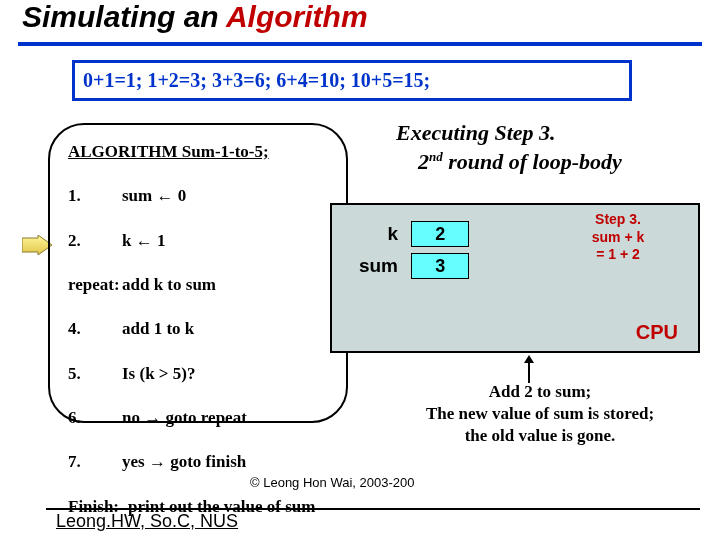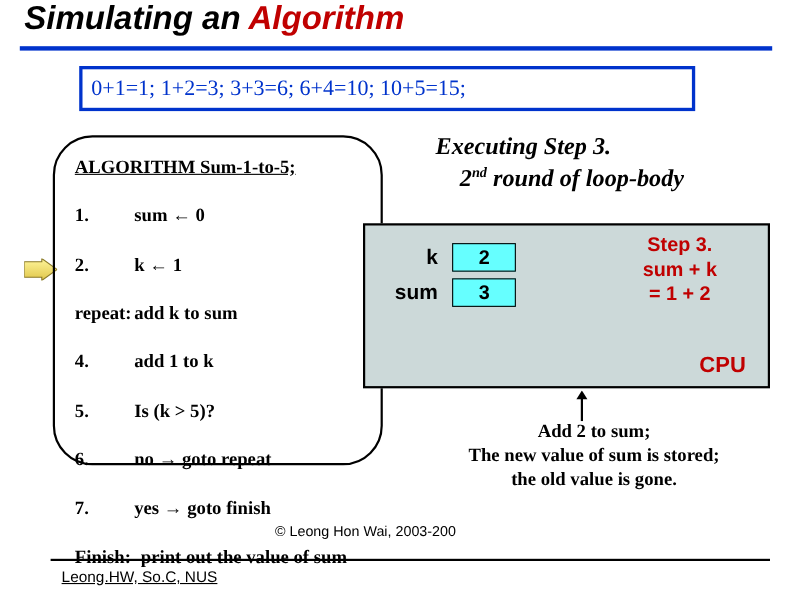--- a/index.html
+++ b/index.html
@@ -23,21 +23,21 @@
     background: #0033cc;
     margin: 2px 18px 0 18px;
   }
   .eq-box {
     margin: 14px 0 0 72px;
     width: 560px;
     border: 3px solid #0033cc;
     padding: 6px 8px;
     font-family: "Times New Roman", Times, serif;
     font-size: 20px;
-    font-weight: normal;
+    font-weight: bold;
     color: #0033cc;
   }
   .mid {
     position: relative;
     margin-top: 10px;
     height: 320px;
   }
   .algo-box {
     position: absolute;
     left: 48px;
@@ -98,21 +98,21 @@
   }
   .krow { left: 348px; top: 110px; }
   .sumrow { left: 348px; top: 142px; }
   .step-note {
     position: absolute;
     right: 32px;
     top: 100px;
     width: 140px;
     font-family: Arial, sans-serif;
     font-weight: bold;
-    font-size: 18px;
+    font-size: 14px;
     color: #c00000;
     text-align: center;
     line-height: 1.25;
   }
   .cpu-label {
     position: absolute;
     right: 42px;
     top: 210px;
     font-family: Arial, sans-serif;
     font-weight: bold;
@@ -145,21 +145,21 @@
     left: 46px;
     right: 20px;
     bottom: 30px;
     border-top: 2px solid #000;
   }
   .footer-left {
     position: absolute;
     left: 56px;
     bottom: 8px;
     font-family: Arial, sans-serif;
-    font-size: 14px;
+    font-size: 18px;
     text-decoration: underline;
   }
   .footer-center {
     position: absolute;
     left: 250px;
     bottom: 50px;
     font-family: Arial, sans-serif;
     font-size: 13px;
   }
 </style>

